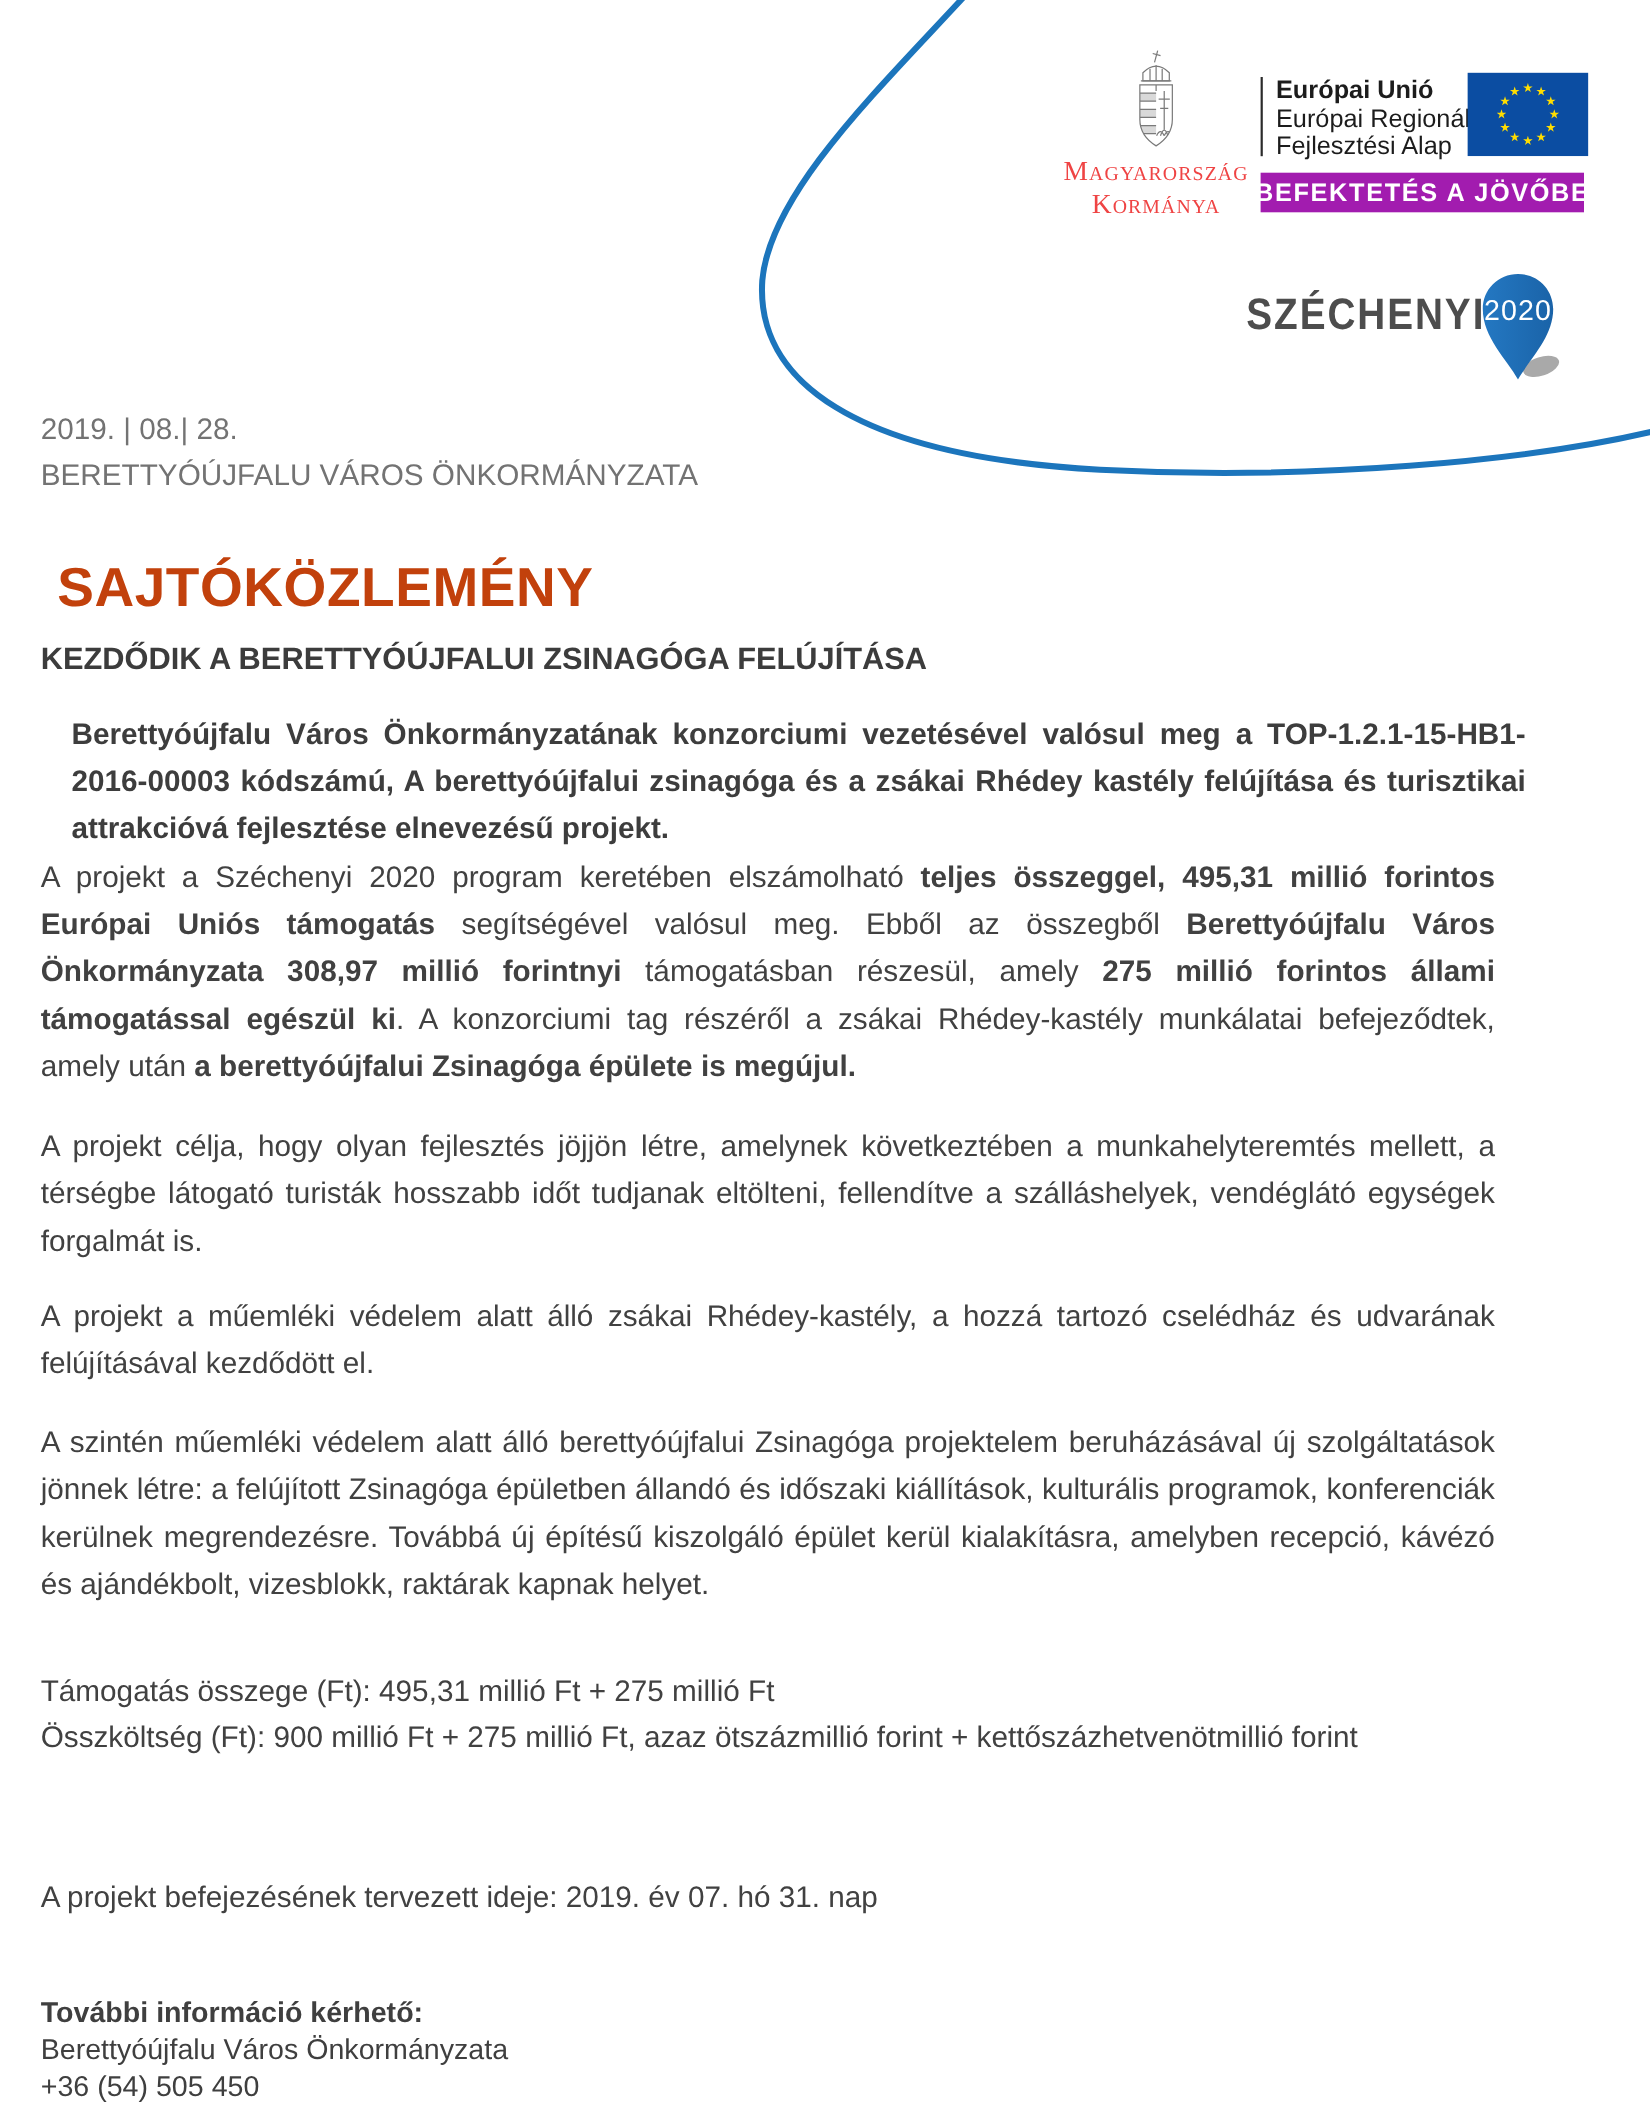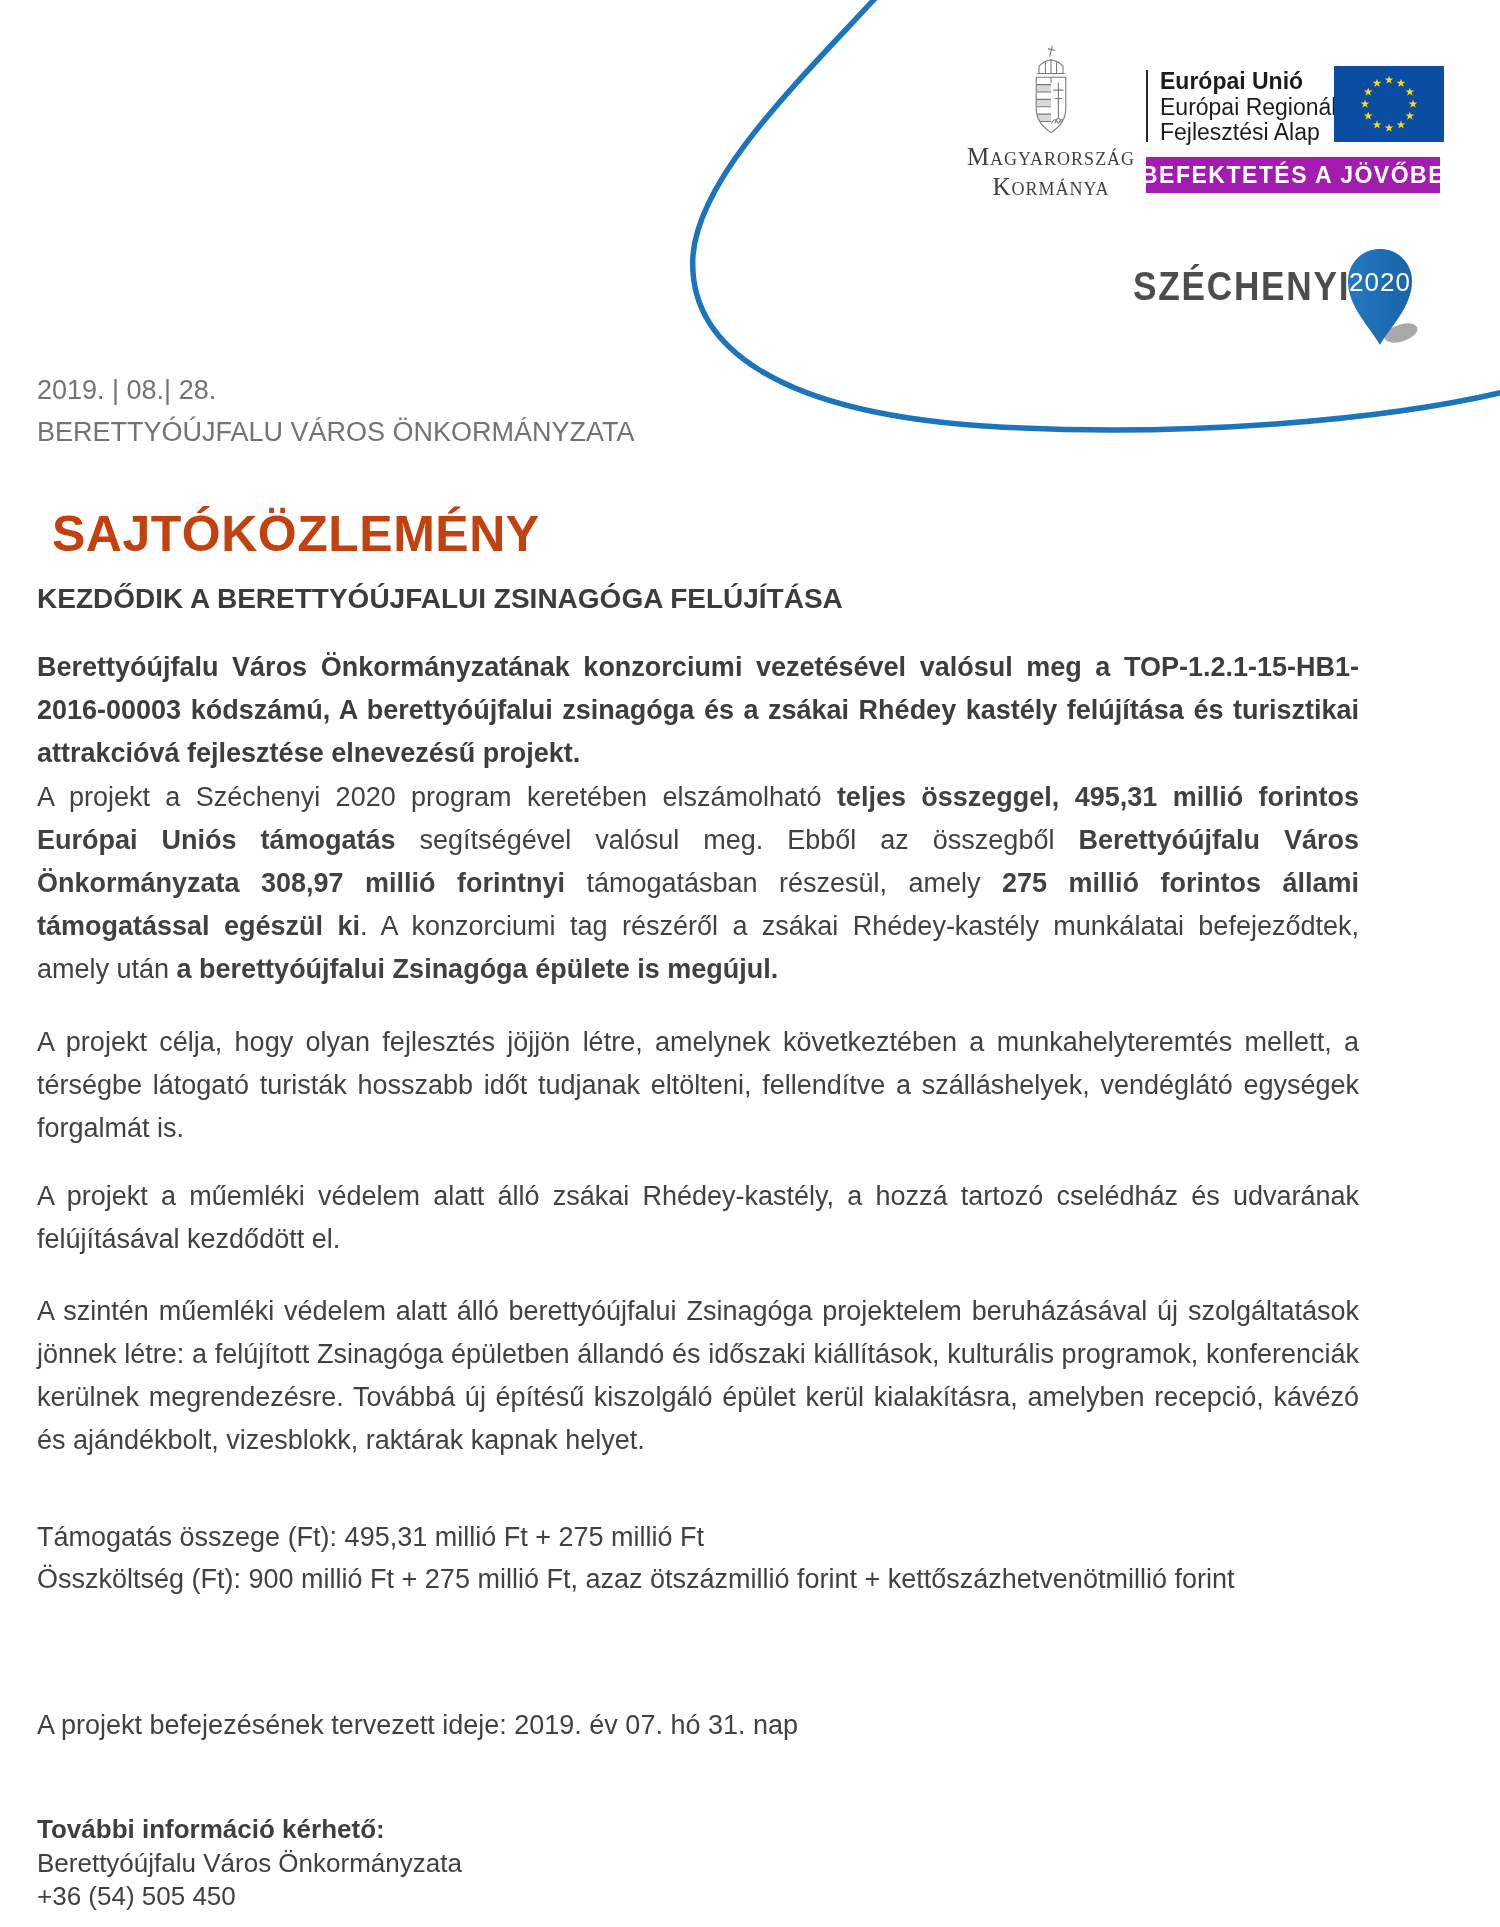--- a/index.html
+++ b/index.html
@@ -7,21 +7,21 @@
     position:relative;width:1500px;height:1927px;background:#ffffff;
     font-family:"Liberation Sans",sans-serif;color:#3f3f3f;overflow:hidden;
   }
   
   .curve{position:absolute;left:0;top:0;width:1500px;height:460px;}
   
   .gov-logo{position:absolute;left:921px;top:44px;width:260px;}
   .coa{display:block;margin:0 auto;}
   .gov-name{
     margin-top:2px;text-align:center;font-family:"Liberation Serif",serif;
-    font-variant:small-caps;font-size:25px;line-height:30px;color:#404040;letter-spacing:1px;
+    font-variant:small-caps;font-size:25px;line-height:30px;color:#ef4444;letter-spacing:1px;
   }
   
   .eu-divider{position:absolute;left:1146px;top:70px;width:2px;height:72px;background:#2b2b2b;}
   .eu-text{position:absolute;left:1160px;top:69px;font-size:23px;line-height:25.5px;color:#1c1c1c;}
   .eu-text .b{font-weight:bold;}
   .eu-flag{position:absolute;left:1334px;top:66px;}
   .invest-box{
     position:absolute;left:1146px;top:157px;width:294px;height:36px;background:#a21caf;
     display:flex;align-items:center;justify-content:center;color:#ffffff;font-weight:bold;
     font-size:23px;letter-spacing:1.5px;white-space:nowrap;
@@ -31,21 +31,21 @@
     position:absolute;left:1133px;top:266px;font-size:40px;font-weight:bold;color:#4d4d4d;
     letter-spacing:2px;transform:scaleX(.88);transform-origin:left center;white-space:nowrap;line-height:40px;
   }
   .sz-pin{position:absolute;left:1340px;top:243px;}
   
   .blk{position:absolute;left:37px;width:1322px;}
   .meta-line{font-size:27px;font-weight:normal;line-height:43px;color:#737373;white-space:nowrap;}
   .title{font-size:50px;font-weight:bold;line-height:55px;color:#c2410c;letter-spacing:.5px;white-space:nowrap;margin-left:15px;}
   .subtitle{font-size:28px;font-weight:bold;line-height:43px;color:#3c3c3c;white-space:nowrap;}
   .para{font-size:27px;line-height:43px;color:#414141;text-align:justify;}
-  .para.bold{font-weight:bold;color:#3d3d3d;}
+  .para.bold{font-weight:bold;color:#3d3d3d;margin-left:28px;}
   .plain{font-size:27px;line-height:42px;color:#414141;}
   .footer-head{font-weight:bold;}
   .footer{font-size:26px;line-height:33.5px;color:#3f3f3f;}
 </style>
 </head>
 <body>
 
 <div class="page">
 
   <svg class="curve" viewBox="0 0 1500 460" aria-hidden="true">

